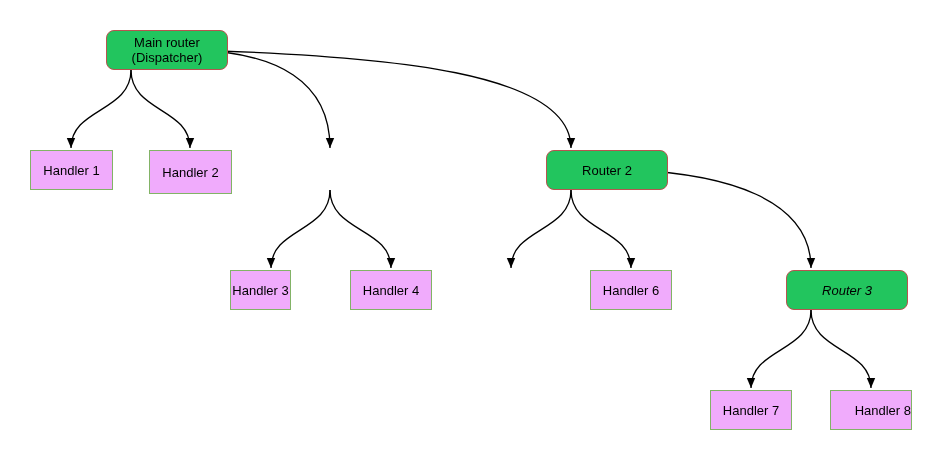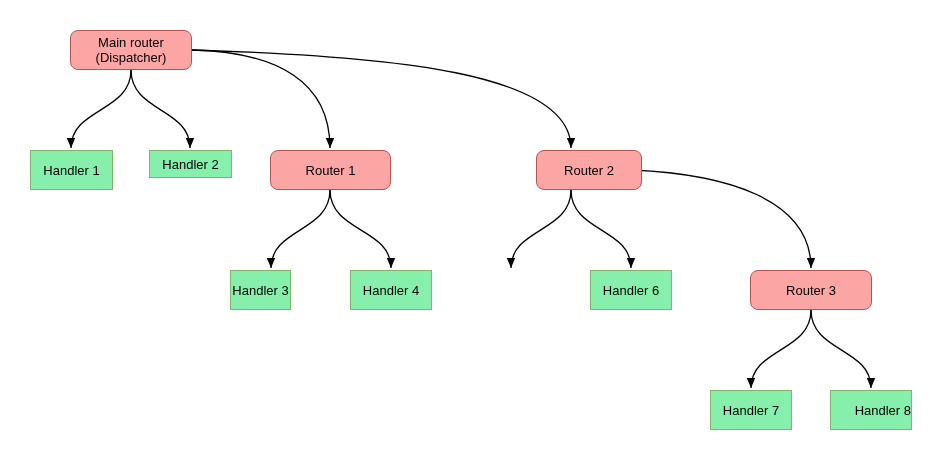--- a/index.html
+++ b/index.html
@@ -35,26 +35,27 @@
     justify-content: center;
     text-align: center;
     font-size: 13px;
     line-height: 15px;
     color: #000000;
   }
   .node .label {
     white-space: pre-line;
   }
   .node.router {
-    background: #fca5a5;
+    background: #22c55e;
     border: 1px solid #b85450;
     border-radius: 8px;
+    margin-left: 36px;
   }
   .node.handler {
-    background: #86efac;
+    background: #f0abfc;
     border: 1px solid #82b366;
   }
 </style>
 </head>
 <body>
 
 <div id="canvas">
 
   <svg id="edge-layer" viewBox="0 0 941 461" xmlns="http://www.w3.org/2000/svg">
     <defs>
@@ -77,46 +78,43 @@
 
   <div class="node router" style="left:70px; top:30px; width:122px; height:40px;">
     <span class="label">Main router
 (Dispatcher)</span>
   </div>
 
   <div class="node handler" style="left:30px; top:150px; width:83px; height:40px;">
     <span class="label">Handler 1</span>
   </div>
 
-  <div class="node handler" style="left:149px; top:150px; width:83px; height:28px;">
+  <div class="node handler" style="left:149px; top:150px; width:83px; height:44px;">
     <span class="label">Handler 2</span>
   </div>
 
-  <div class="node router" style="left:270px; top:150px; width:121px; height:40px;">
-    <span class="label">Router 1</span>
-  </div>
 
-  <div class="node router" style="left:536px; top:150px; width:106px; height:40px;">
+  <div class="node router" style="left:510px; top:150px; width:122px; height:40px;">
     <span class="label">Router 2</span>
   </div>
 
   <div class="node handler" style="left:230px; top:270px; width:61px; height:40px;">
     <span class="label">Handler 3</span>
   </div>
 
   <div class="node handler" style="left:350px; top:270px; width:82px; height:40px;">
     <span class="label">Handler 4</span>
   </div>
 
 
   <div class="node handler" style="left:590px; top:270px; width:82px; height:40px;align-items:center;">
     <span class="label">Handler 6</span>
   </div>
 
-  <div class="node router" style="left:750px; top:270px; width:122px; height:40px;">
+  <div class="node router" style="left:750px; top:270px; width:122px; height:40px;font-style:italic;">
     <span class="label">Router 3</span>
   </div>
 
   <div class="node handler" style="left:710px; top:390px; width:82px; height:40px;">
     <span class="label">Handler 7</span>
   </div>
 
   <div class="node handler" style="left:830px; top:390px; width:82px; height:40px;justify-content:flex-end;">
     <span class="label">Handler 8</span>
   </div>

